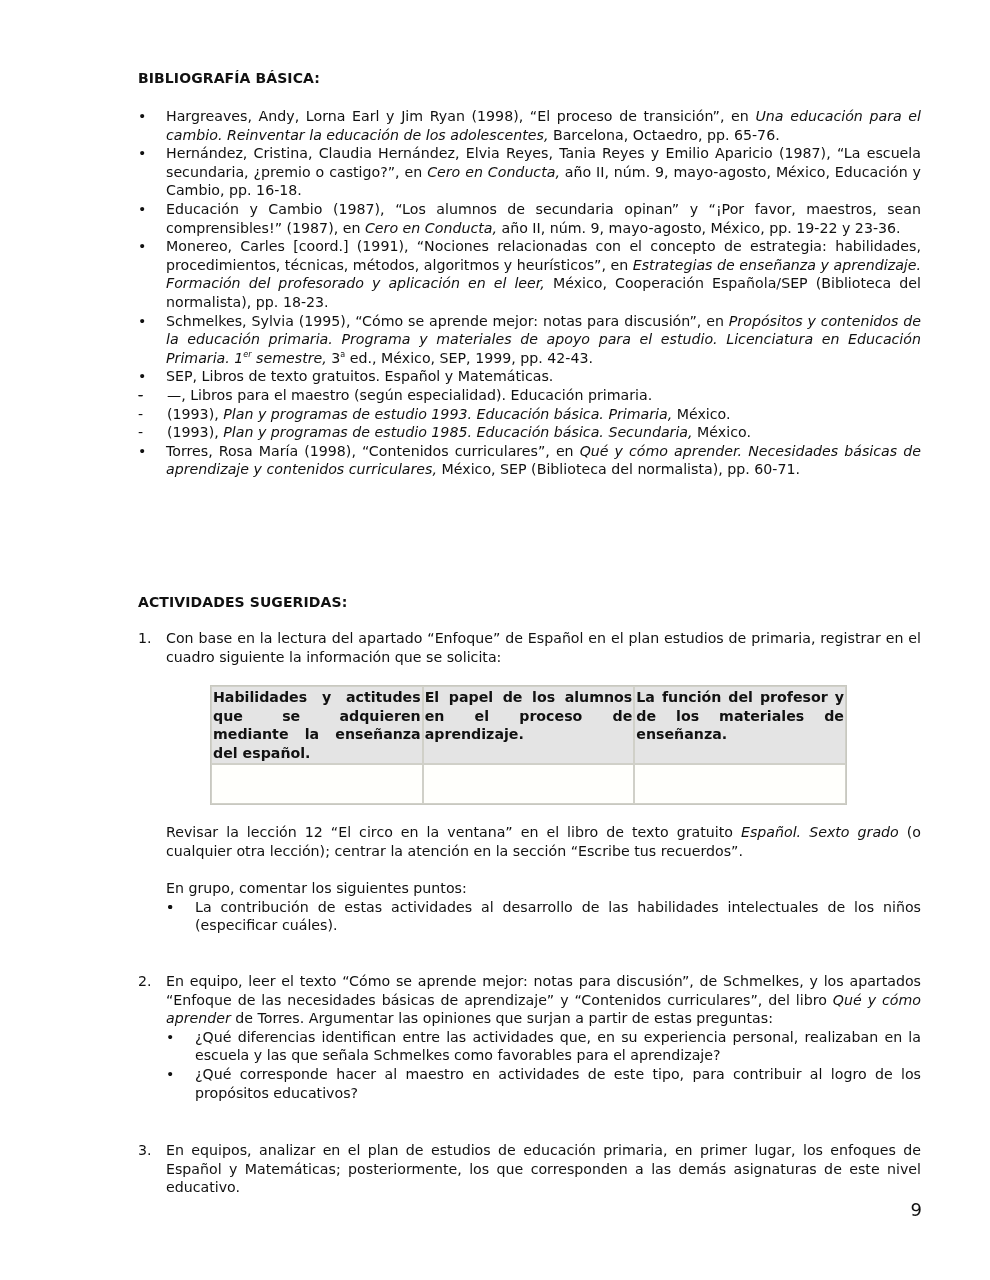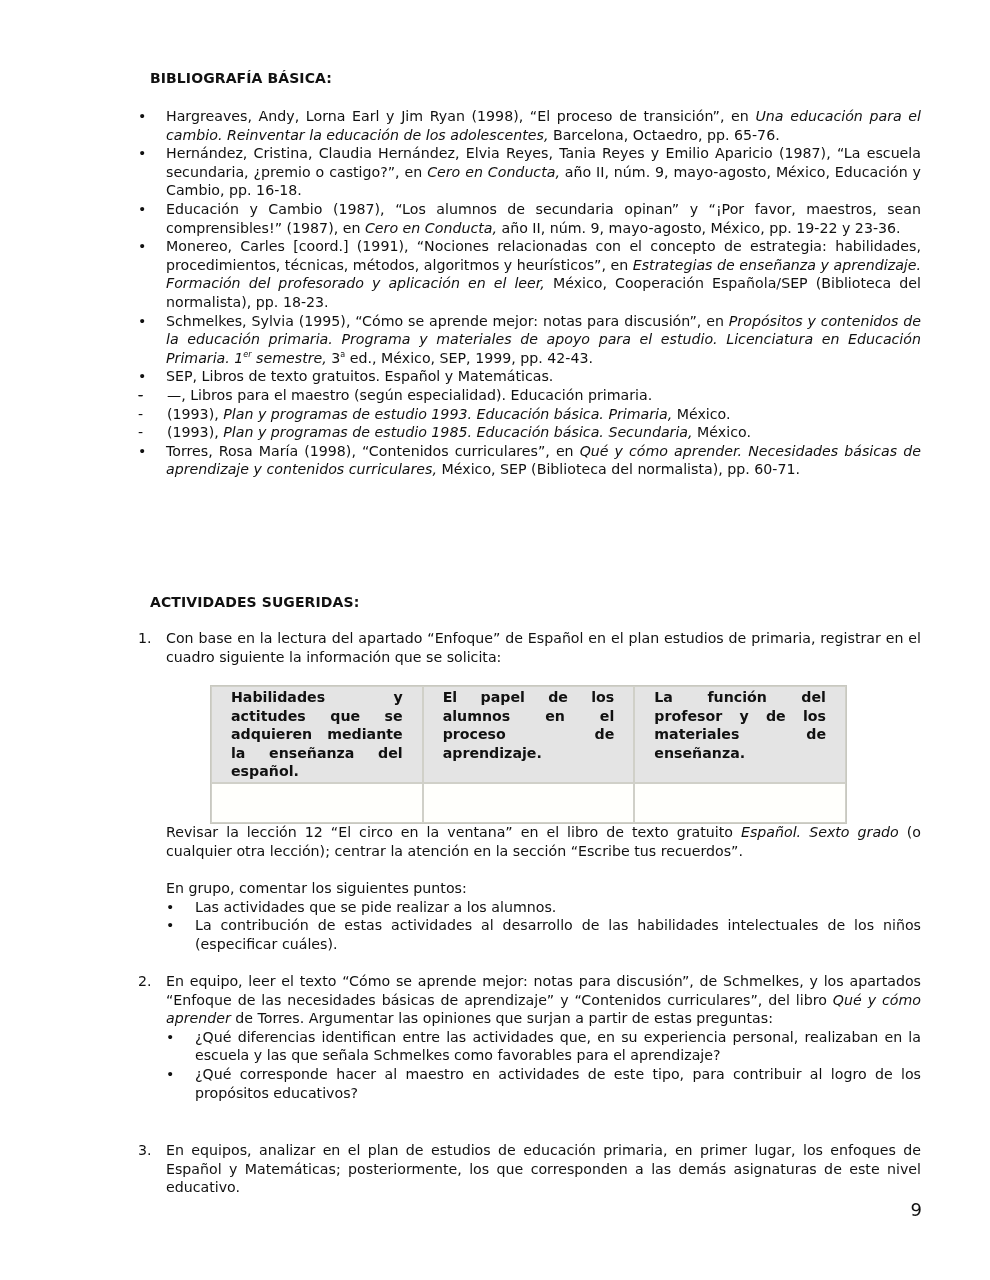--- a/index.html
+++ b/index.html
@@ -3,40 +3,40 @@
 <meta charset="utf-8">
 <style>
   html, body { margin: 0; padding: 0; background: #ffffff; }
   body {
     width: 990px; height: 1280px; position: relative; overflow: hidden;
     font-family: "DejaVu Sans", sans-serif; font-size: 14.2px; color: #111;
     line-height: 18.6px;
   }
   .page { position: absolute; left: 138px; top: 0; width: 783px; }
   h2 {
-    font-size: 14px; font-weight: bold; margin: 0; position: absolute; left: 12px;
+    font-size: 14px; font-weight: bold; margin: 0; position: absolute; left: 0;
     letter-spacing: 0.1px;
   }
   ul.bib { list-style: none; margin: 0; padding: 0; position: absolute; left: 0; top: 107px; width: 783px; }
   ul.bib > li { position: relative; padding-left: 28px; text-align: justify; }
   ul.bib > li .bullet { position: absolute; left: 0; top: 0; width: 14px; }
   ul.sub { list-style: none; margin: 0; padding: 0; }
   ul.sub li { position: relative; padding-left: 29px; margin-left: 0; }
   ul.sub li .dash { position: absolute; left: 0; }
   sup { font-size: 8px; line-height: 0; vertical-align: super; }
   .act { position: absolute; left: 0; width: 783px; }
   .num { position: absolute; left: 0; top: 0; }
   .act-body { padding-left: 28px; text-align: justify; }
   table.grid {
     border-collapse: separate; border-spacing: 0;
     position: absolute; left: 72px; top: 685px; width: 637px;
     border: 1px solid #c8c8c0; background: #fff;
   }
   table.grid th, table.grid td {
-    border: 1px solid #d0d0c8; vertical-align: top; padding: 1px 19px;
+    border: 1px solid #d0d0c8; vertical-align: top; padding: 1px 1px;
     font-weight: bold; font-size: 14.2px; line-height: 18.6px; text-align: justify;
     text-align-last: left;
   }
   table.grid th { background: #e4e4e4; height: 73px; width: 33.3%; }
   table.grid td { height: 36px; background: #fffffc; }
   .sub-bullets { list-style: none; margin: 0; padding: 0; }
   .sub-bullets li { position: relative; padding-left: 29px; text-align: justify; }
   .sub-bullets li .bullet { position: absolute; left: 0; }
   .pagenum { position: absolute; right: 68px; top: 1201px; font-size: 18px; }
 </style>
@@ -112,21 +112,21 @@
   <div class="act" style="top:823px;">
     <div class="act-body">
       <span>Revisar la lección 12 “El circo en la ventana” en el libro de texto gratuito </span><i>Español. Sexto grado</i><span> (o cualquier otra lección); centrar la atención en la sección “Escribe tus recuerdos”.</span>
     </div>
   </div>
 
   <div class="act" style="top:879px;">
     <div class="act-body">
       <div>En grupo, comentar los siguientes puntos:</div>
       <ul class="sub-bullets">
-        <li><span class="bullet">•</span><span>Las actividades que se pide realizar a los alumnos.</span></li>
+        <li><span class="bullet">•</span></li>
         <li><span class="bullet">•</span><span>La contribución de estas actividades al desarrollo de las habilidades intelectuales de los niños (especificar cuáles).</span></li>
       </ul>
     </div>
   </div>
 
   <div class="act" style="top:972px;">
     <span class="num">2.</span>
     <div class="act-body">
       <span>En equipo, leer el texto “Cómo se aprende mejor: notas para discusión”, de Schmelkes, y los apartados “Enfoque de las necesidades básicas de aprendizaje” y “Contenidos curriculares”, del libro </span><i>Qué y cómo aprender</i><span> de Torres. Argumentar las opiniones que surjan a partir de estas preguntas:</span>
       <ul class="sub-bullets">

